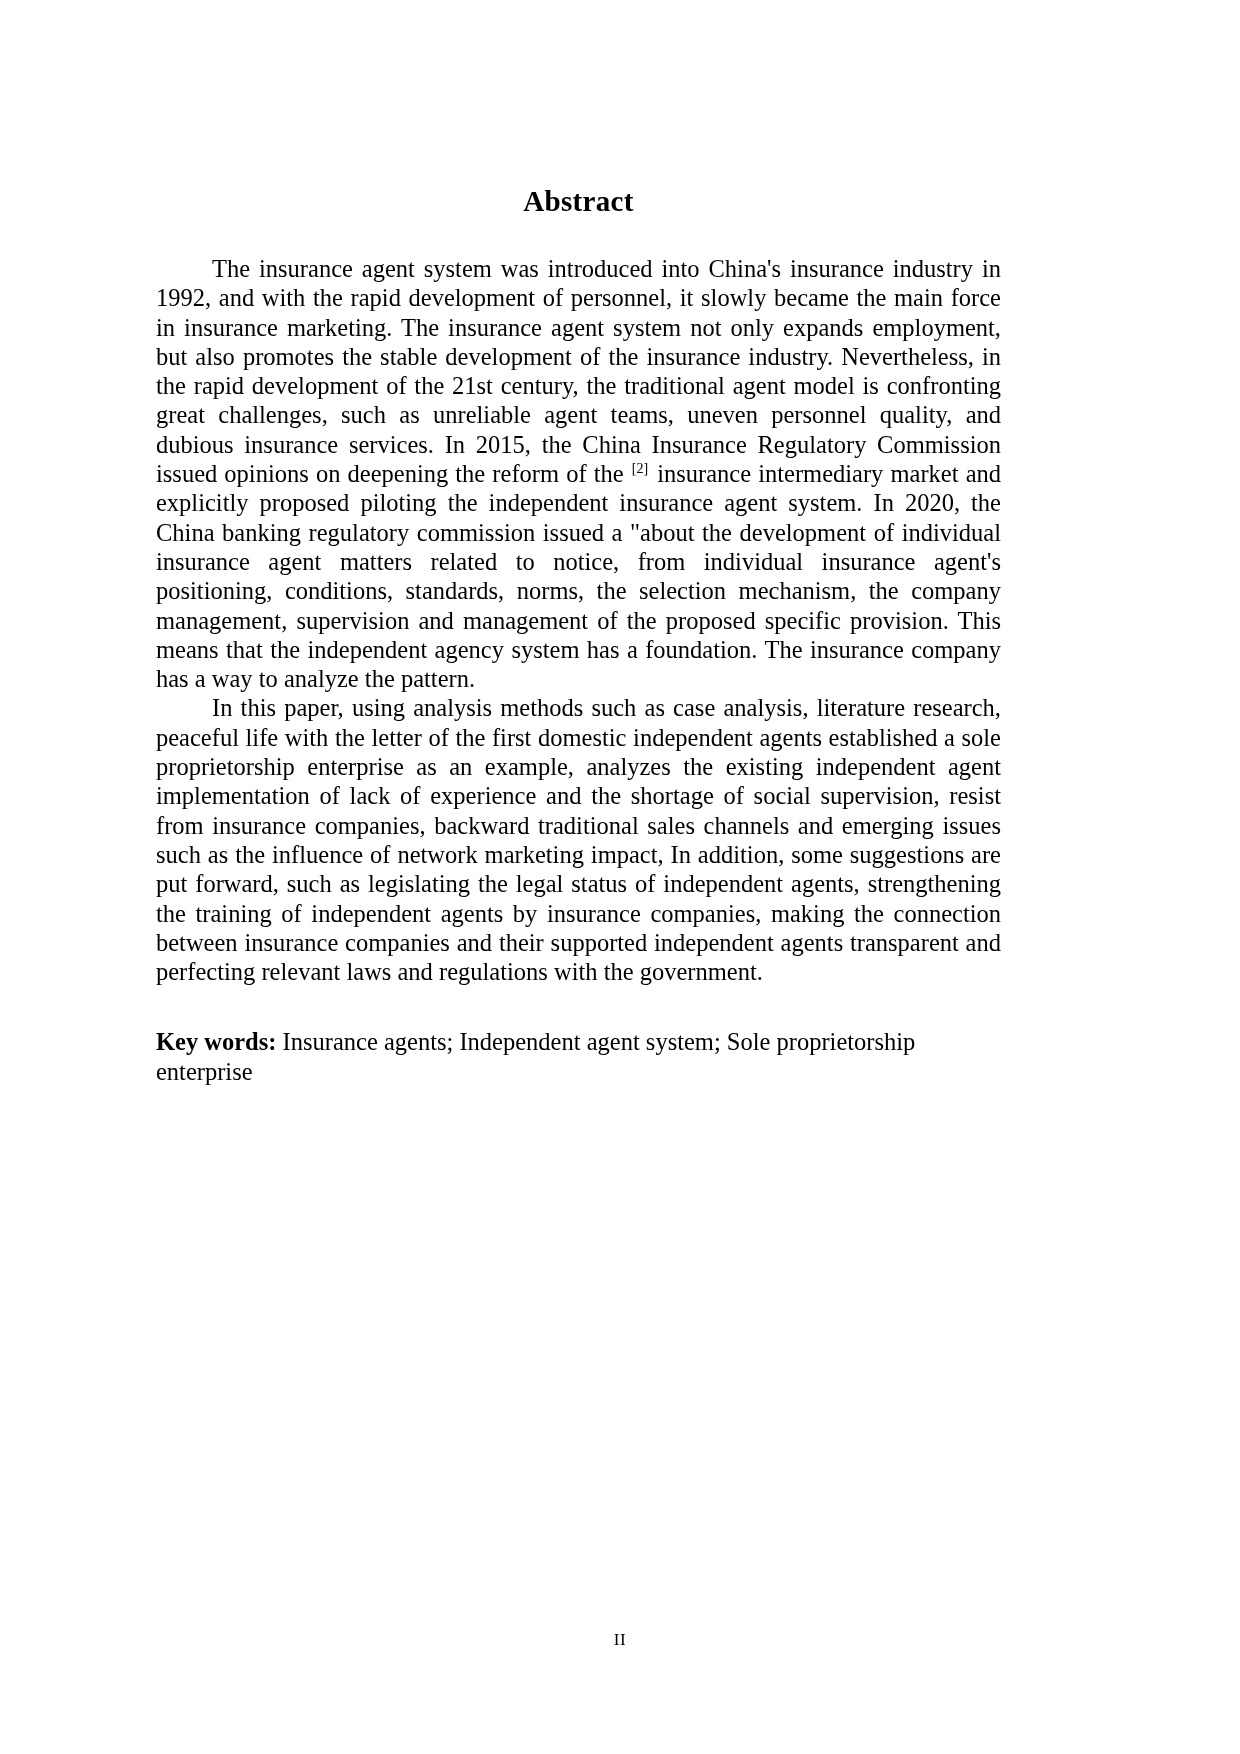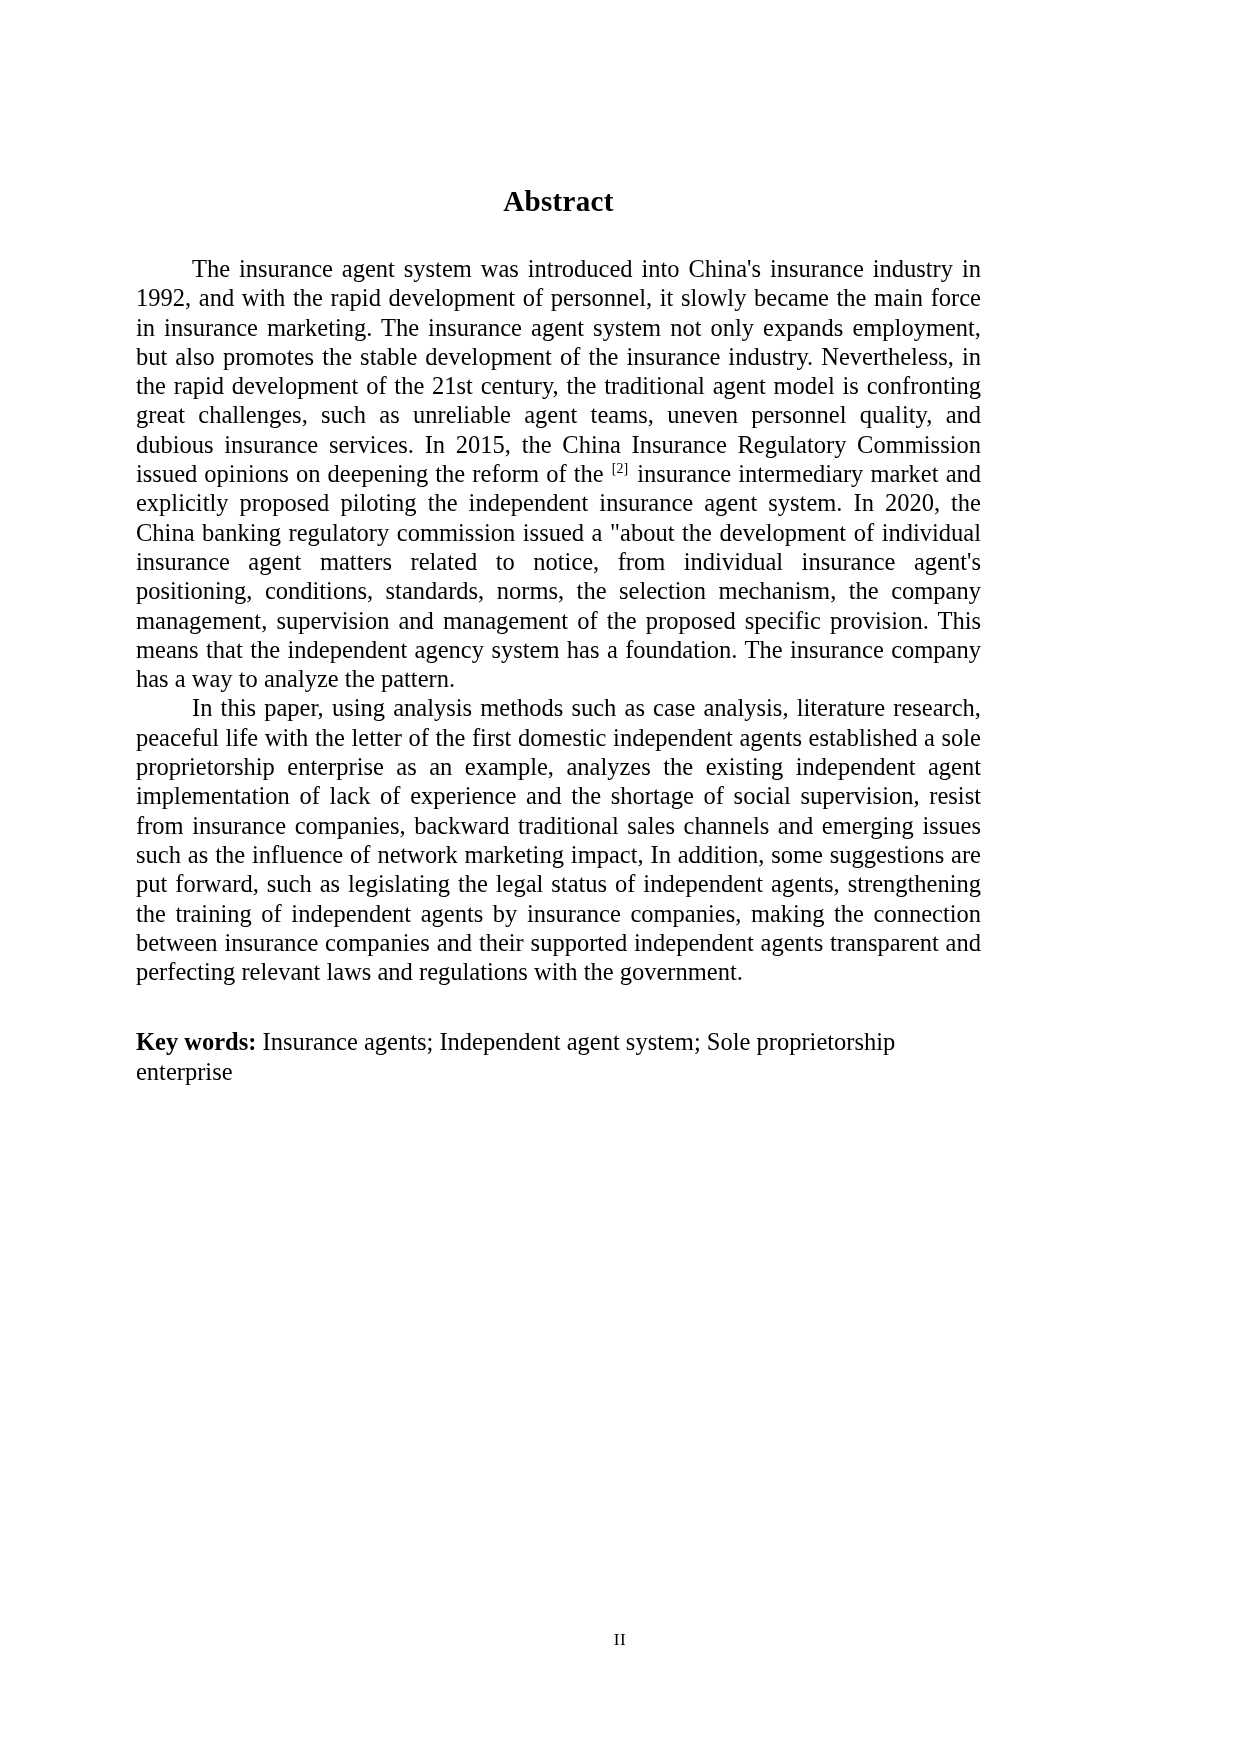--- a/index.html
+++ b/index.html
@@ -19,21 +19,21 @@
   .page {
     position: absolute;
     left: 0;
     top: 0;
     width: 1240px;
     height: 1754px;
     background: #ffffff;
   }
   .content {
     position: absolute;
-    left: 136px;
+    left: 156px;
     top: 0;
     width: 845px;
   }
   .doc-title {
     font-size: 29px;
     font-weight: bold;
     text-align: center;
     margin: 0;
     padding-top: 185px;
     letter-spacing: 0.3px;

